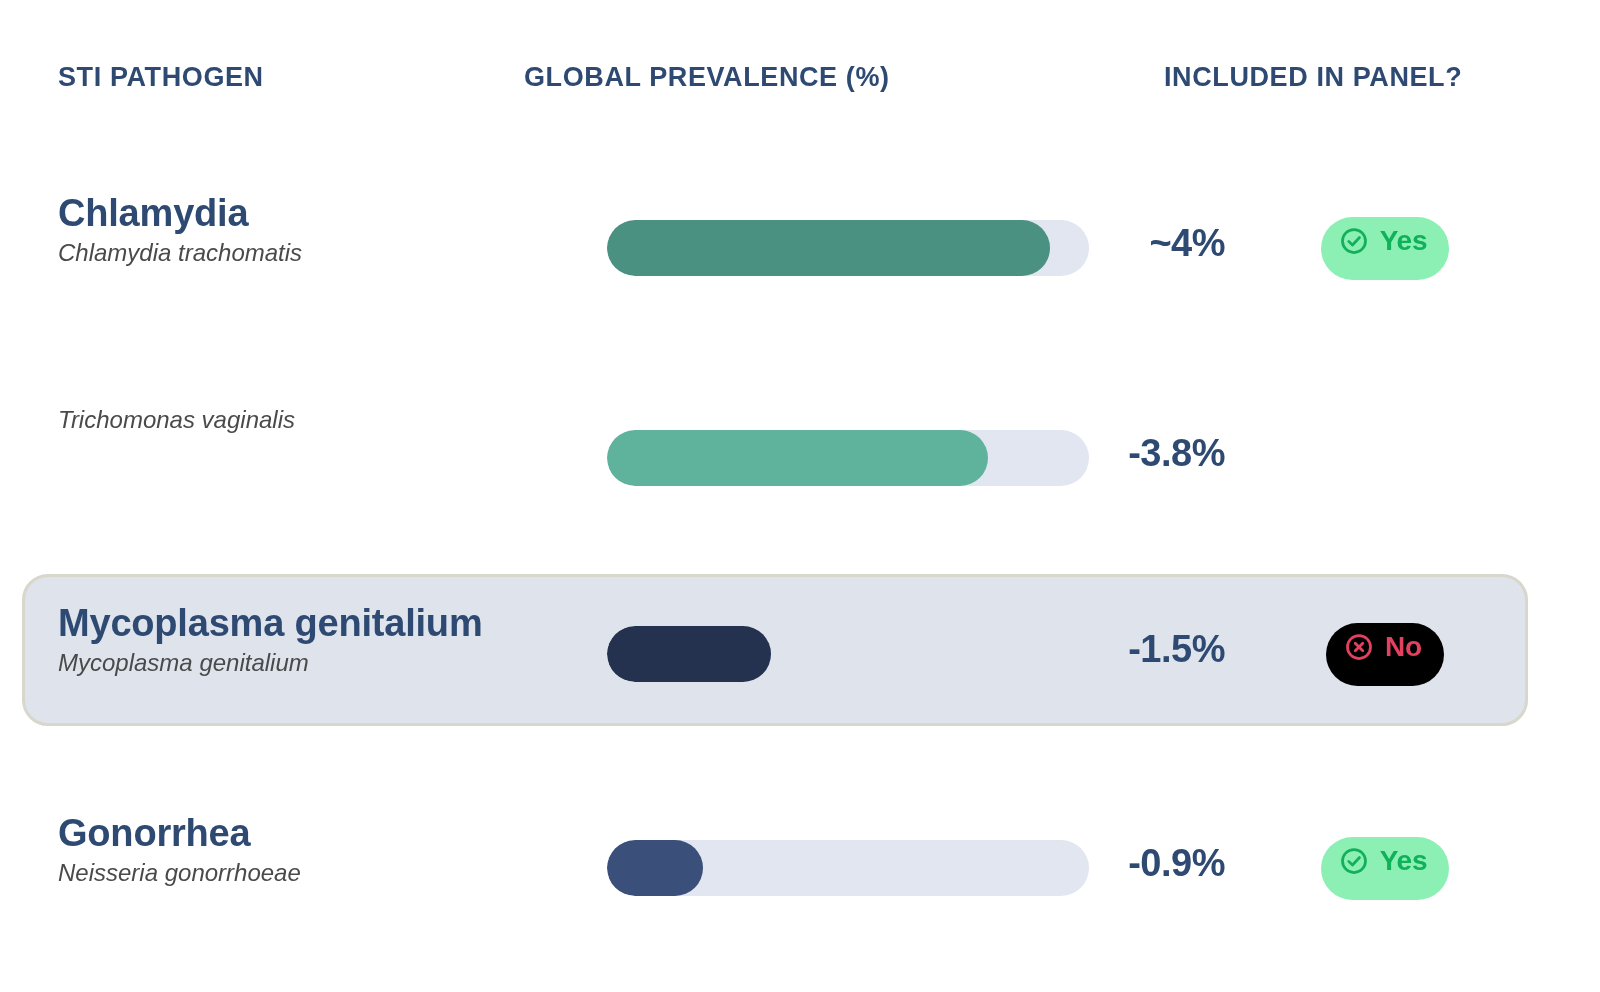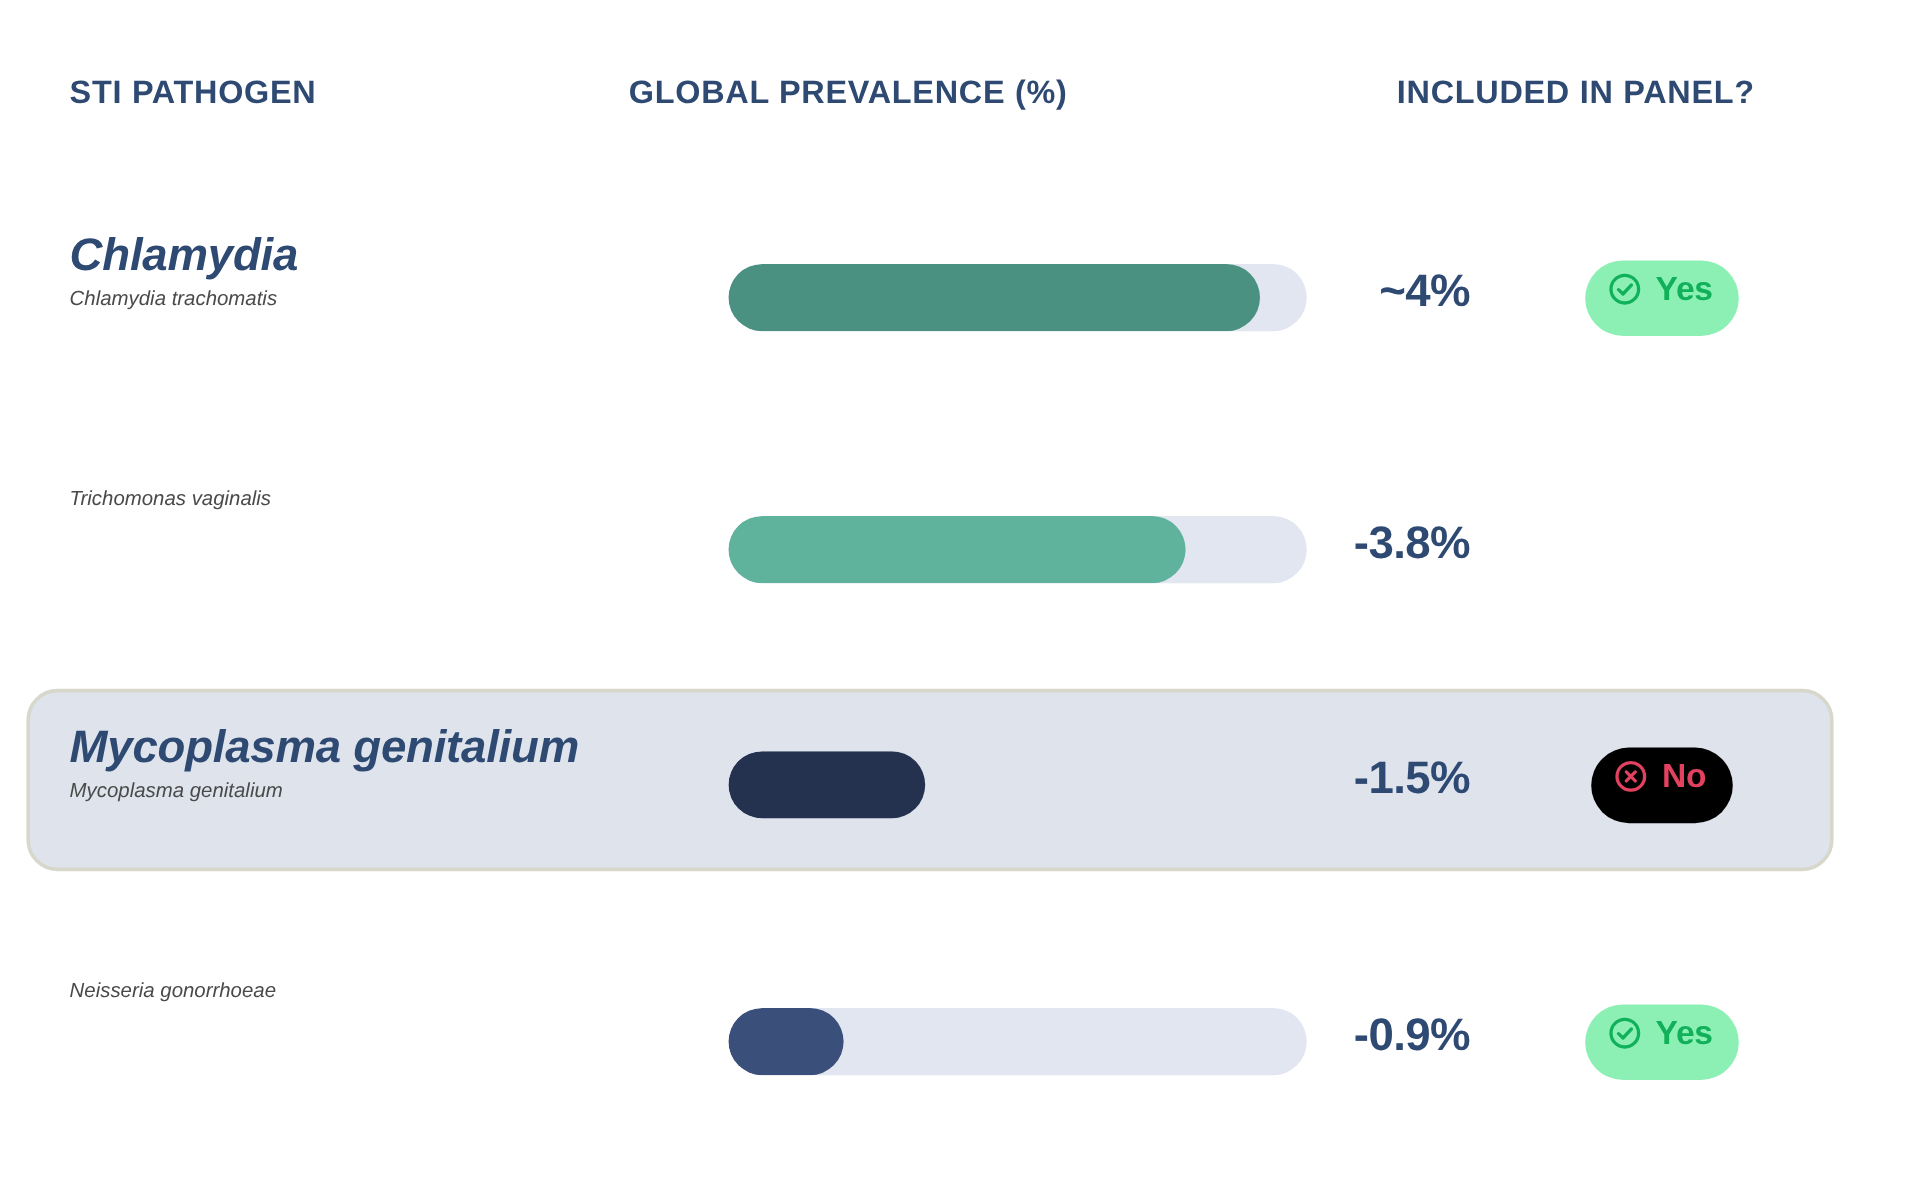--- a/index.html
+++ b/index.html
@@ -78,25 +78,24 @@
   }
   .row.r2 .name-cell { left: 58px; top: 28px; }
 
   .name-common {
     font-size: 38px;
     font-weight: 800;
     color: #2e4a72;
     line-height: 1.12;
     letter-spacing: -0.2px;
     white-space: nowrap;
-    font-style: italic;
   }
   .name-sci {
     margin-top: 4px;
-    font-size: 17px;
+    font-size: 24px;
     font-style: italic;
     font-weight: 400;
     color: #4a4a4a;
     line-height: 1.2;
     white-space: nowrap;
   }
 
   
   .bar-track {
     position: absolute;
@@ -234,20 +233,21 @@
             <path d="M15 9 L9 15"></path>
           </svg>
         </span>
         <span>No</span>
       </span>
     </div>
   </div>
 
   <div class="row r3">
     <div class="name-cell">
+      <div class="name-common">Gonorrhea</div>
       <div class="name-sci">Neisseria gonorrhoeae</div>
     </div>
     <div class="bar-track">
       <div class="bar-fill" style="width: 20%; background: rgb(58, 79, 122);"></div>
     </div>
     <div class="value">-0.9%</div>
     <div class="badge-cell">
       <span class="badge yes">
         <span class="bicon">
           <svg viewBox="0 0 24 24" fill="none" stroke="currentColor" stroke-width="2.2" stroke-linecap="round" stroke-linejoin="round">

